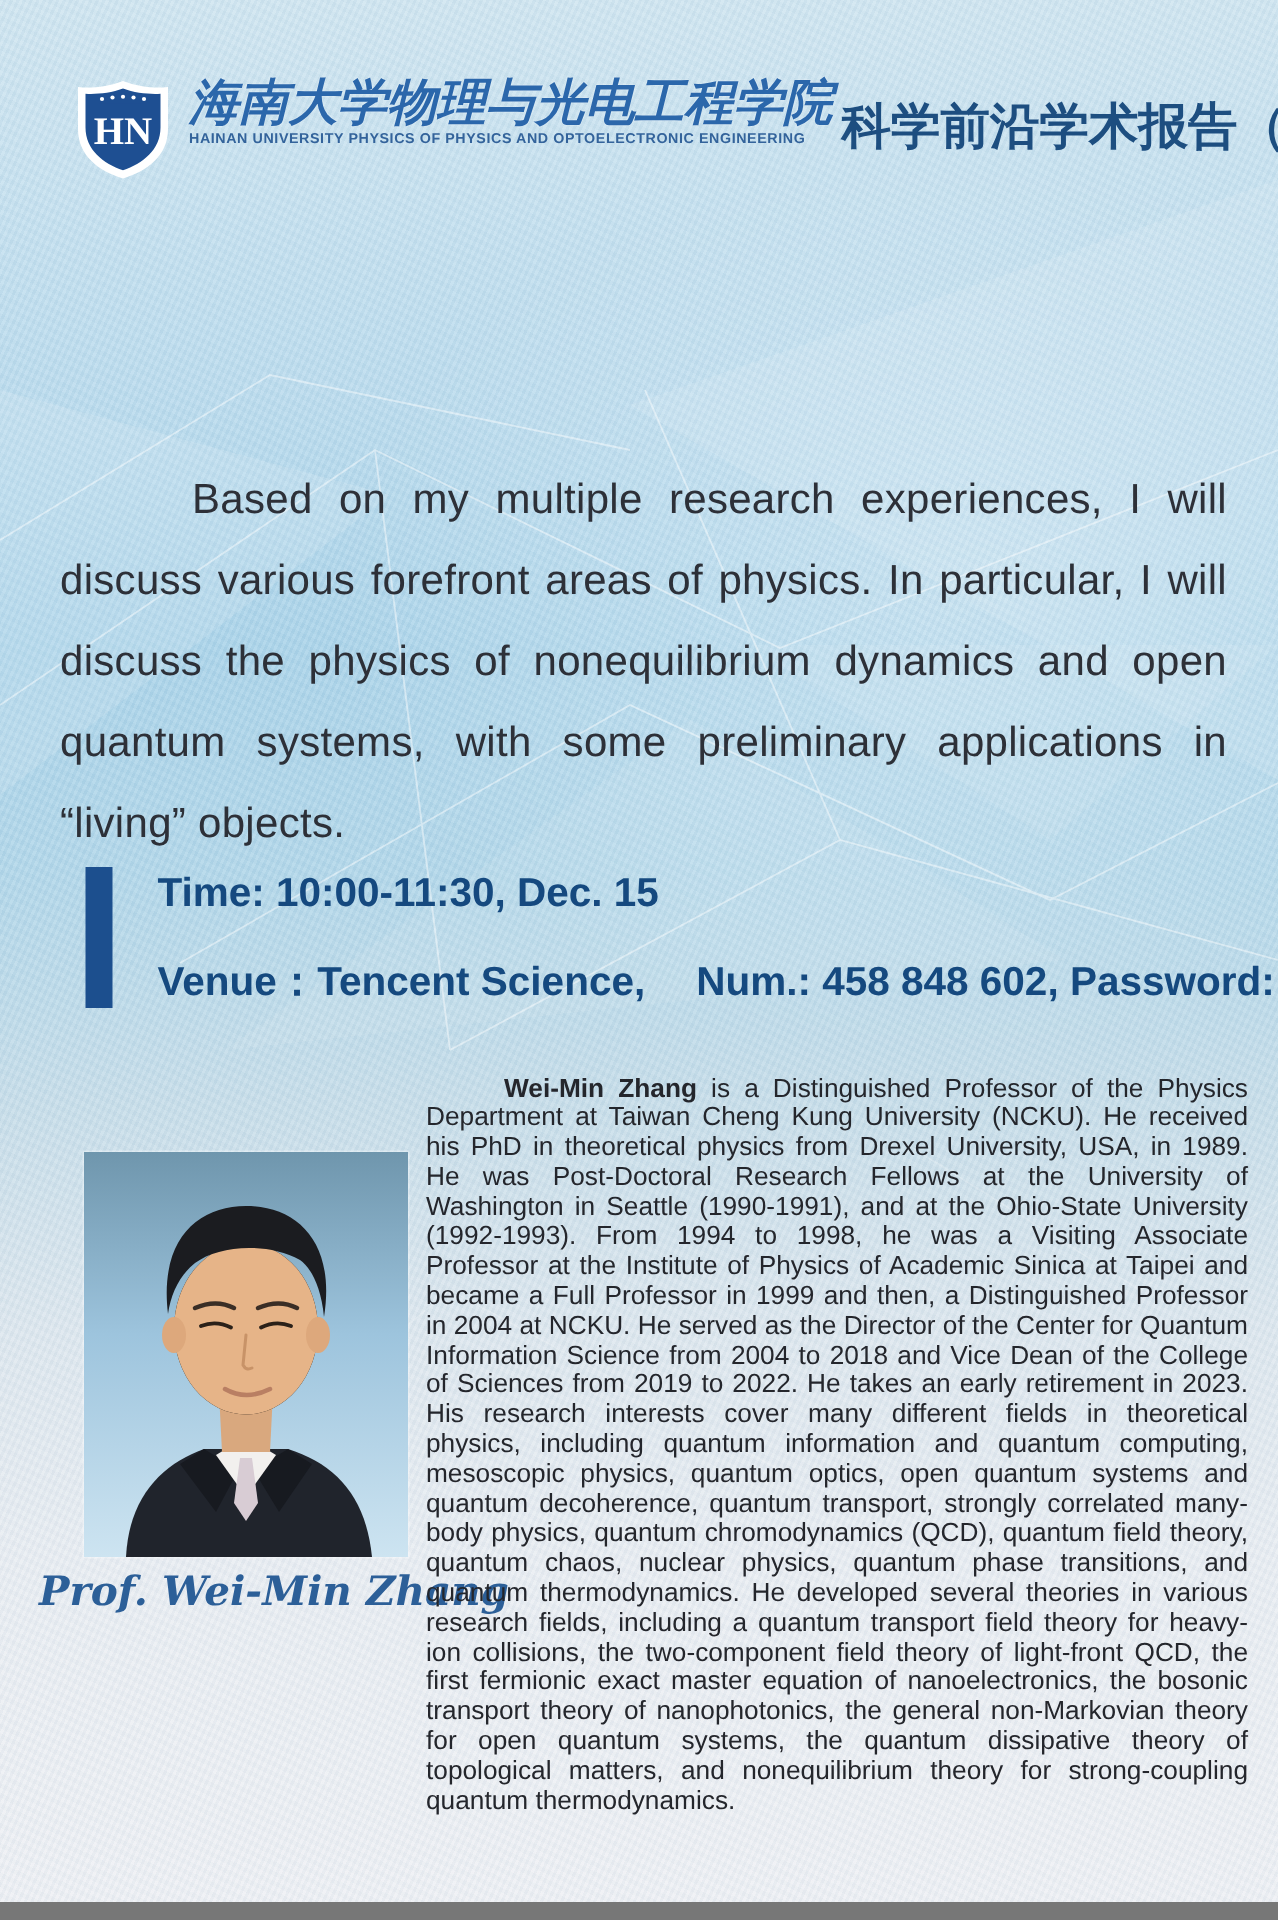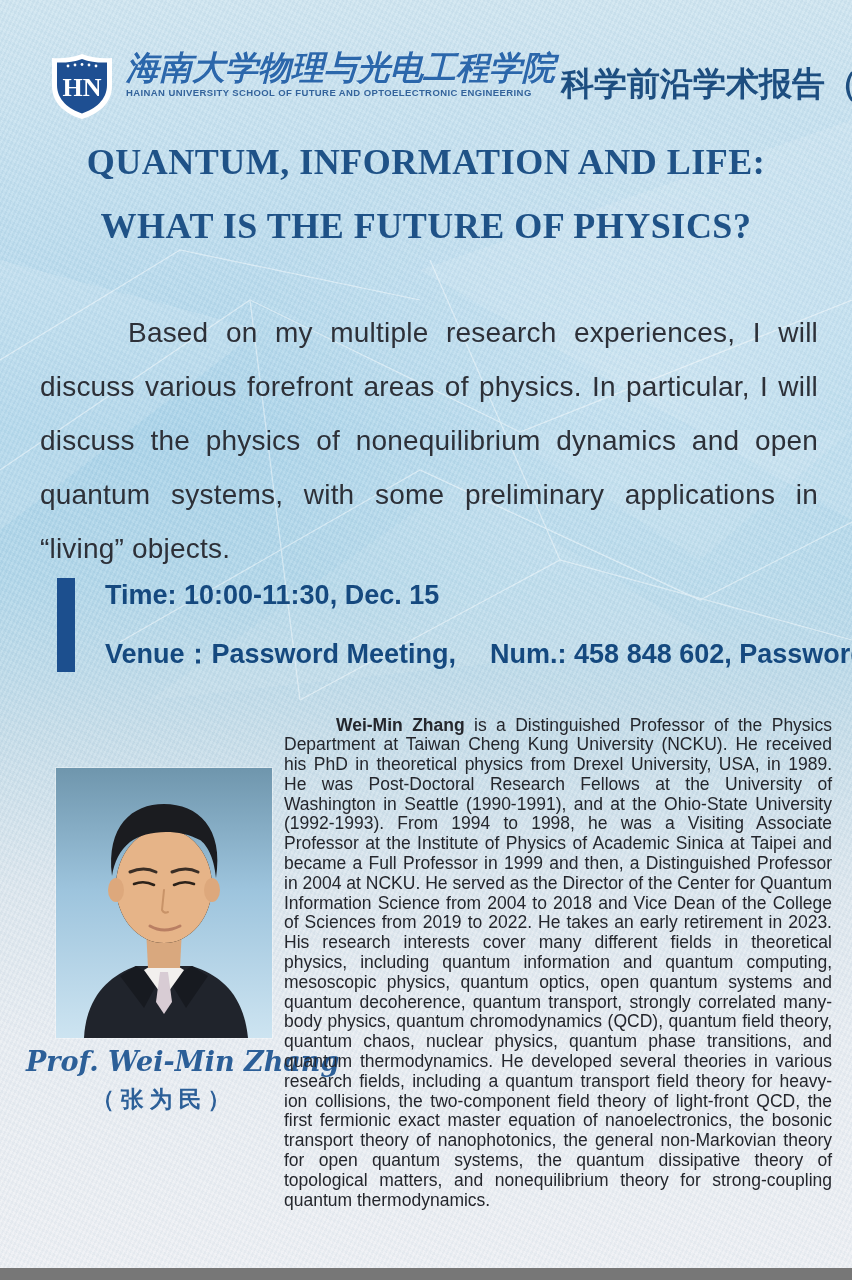--- a/index.html
+++ b/index.html
@@ -157,37 +157,33 @@
         <rect x="20" y="12" width="32" height="5" fill="#1e4f92"></rect>
         <circle cx="22" cy="14" r="1.4" fill="#ffffff"></circle>
         <circle cx="29" cy="13" r="1.4" fill="#ffffff"></circle>
         <circle cx="36" cy="12.5" r="1.4" fill="#ffffff"></circle>
         <circle cx="43" cy="13" r="1.4" fill="#ffffff"></circle>
         <circle cx="50" cy="14" r="1.4" fill="#ffffff"></circle>
         <text x="36" y="44" text-anchor="middle" font-family="Liberation Serif, serif" font-size="26" font-weight="bold" fill="#ffffff">HN</text>
       </svg>
       <div class="orgblock">
         <div class="org-cn">海南大学物理与光电工程学院</div>
-        <div class="org-en">HAINAN UNIVERSITY SCHOOL OF FUTURE AND OPTOELECTRONIC ENGINEERING</div>
+        <div class="org-en">HAINAN UNIVERSITY PHYSICS OF PHYSICS AND OPTOELECTRONIC ENGINEERING</div>
       </div>
       <div class="series">科学前沿学术报告（十二）</div>
     </div>
 
-    <div class="title">
-      <div>QUANTUM, INFORMATION AND LIFE:</div>
-      <div>WHAT IS THE FUTURE OF PHYSICS?</div>
-    </div>
 
     <p class="abstract">Based on my multiple research experiences, I will discuss various forefront areas of physics. In particular, I will discuss the physics of nonequilibrium dynamics and open quantum systems, with some preliminary applications in “living” objects.</p>
 
     <div class="info">
       <div class="info-bar"></div>
       <div class="info-lines">
         <div class="info-line1">Time: 10:00-11:30, Dec. 15</div>
-        <div class="info-line2"><span>Venue：Password Meeting,</span><span class="gap"></span><span>Num.: 458 848 602, Password: 1678</span></div>
+        <div class="info-line2"><span>Venue：Tencent Science,</span><span class="gap"></span><span>Num.: 458 848 602, Password: 1678</span></div>
       </div>
     </div>
 
     <svg class="photo" width="216" height="270" viewBox="0 0 216 270" aria-hidden="true">
       <defs>
         <linearGradient id="pbg" x1="0" y1="0" x2="0" y2="1">
           <stop offset="0" stop-color="#6f96ad"></stop>
           <stop offset="0.45" stop-color="#9dc4dd"></stop>
           <stop offset="1" stop-color="#cde4f1"></stop>
         </linearGradient>
@@ -215,20 +211,19 @@
 
       <path d="M78 116 Q88 112 98 117" stroke="#2b2119" stroke-width="2.6" fill="none" stroke-linecap="round"></path>
       <path d="M118 117 Q128 112 138 116" stroke="#2b2119" stroke-width="2.6" fill="none" stroke-linecap="round"></path>
 
       <path d="M108 122 L106 142 Q108 146 112 144" stroke="#c89368" stroke-width="2" fill="none" stroke-linecap="round"></path>
       <path d="M94 158 Q108 166 124 158" stroke="#b97f63" stroke-width="3" fill="none" stroke-linecap="round"></path>
     </svg>
 
     <div class="caption">
       <div class="caption-en">Prof. Wei-Min Zhang</div>
-      <div class="caption-cn">（张为民）</div>
     </div>
 
     <p class="bio"><span class="bio-name">Wei-Min Zhang</span><span> is a Distinguished Professor of the Physics Department at Taiwan Cheng Kung University (NCKU). He received his PhD in theoretical physics from Drexel University, USA, in 1989. He was Post-Doctoral Research Fellows at the University of Washington in Seattle (1990-1991), and at the Ohio-State University (1992-1993). From 1994 to 1998, he was a Visiting Associate Professor at the Institute of Physics of Academic Sinica at Taipei and became a Full Professor in 1999 and then, a Distinguished Professor in 2004 at NCKU. He served as the Director of the Center for Quantum Information Science from 2004 to 2018 and Vice Dean of the College of Sciences from 2019 to 2022. He takes an early retirement in 2023. His research interests cover many different fields in theoretical physics, including quantum information and quantum computing, mesoscopic physics, quantum optics, open quantum systems and quantum decoherence, quantum transport, strongly correlated many-body physics, quantum chromodynamics (QCD), quantum field theory, quantum chaos, nuclear physics, quantum phase transitions, and quantum thermodynamics. He developed several theories in various research fields, including a quantum transport field theory for heavy-ion collisions, the two-component field theory of light-front QCD, the first fermionic exact master equation of nanoelectronics, the bosonic transport theory of nanophotonics, the general non-Markovian theory for open quantum systems, the quantum dissipative theory of topological matters, and nonequilibrium theory for strong-coupling quantum thermodynamics.</span></p>
 
 
   </div>
 </div>
 
 </body></html>

